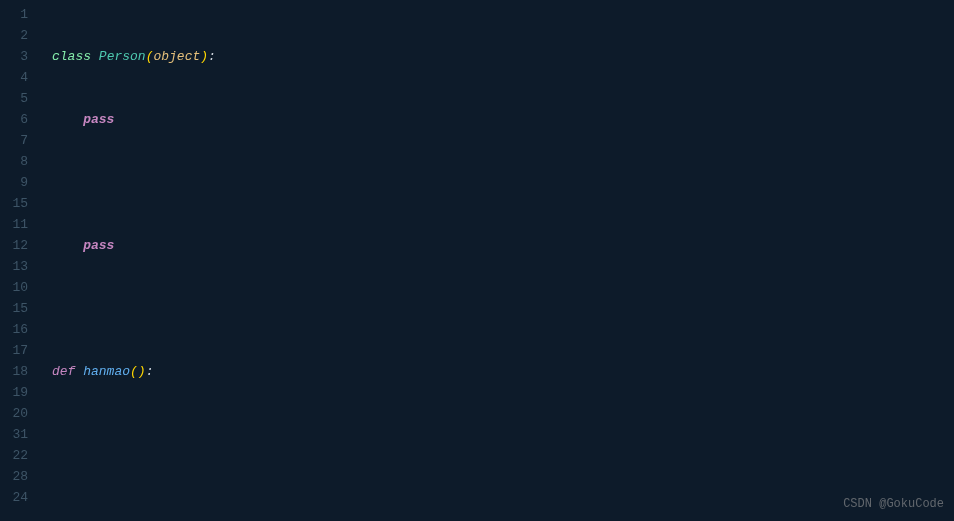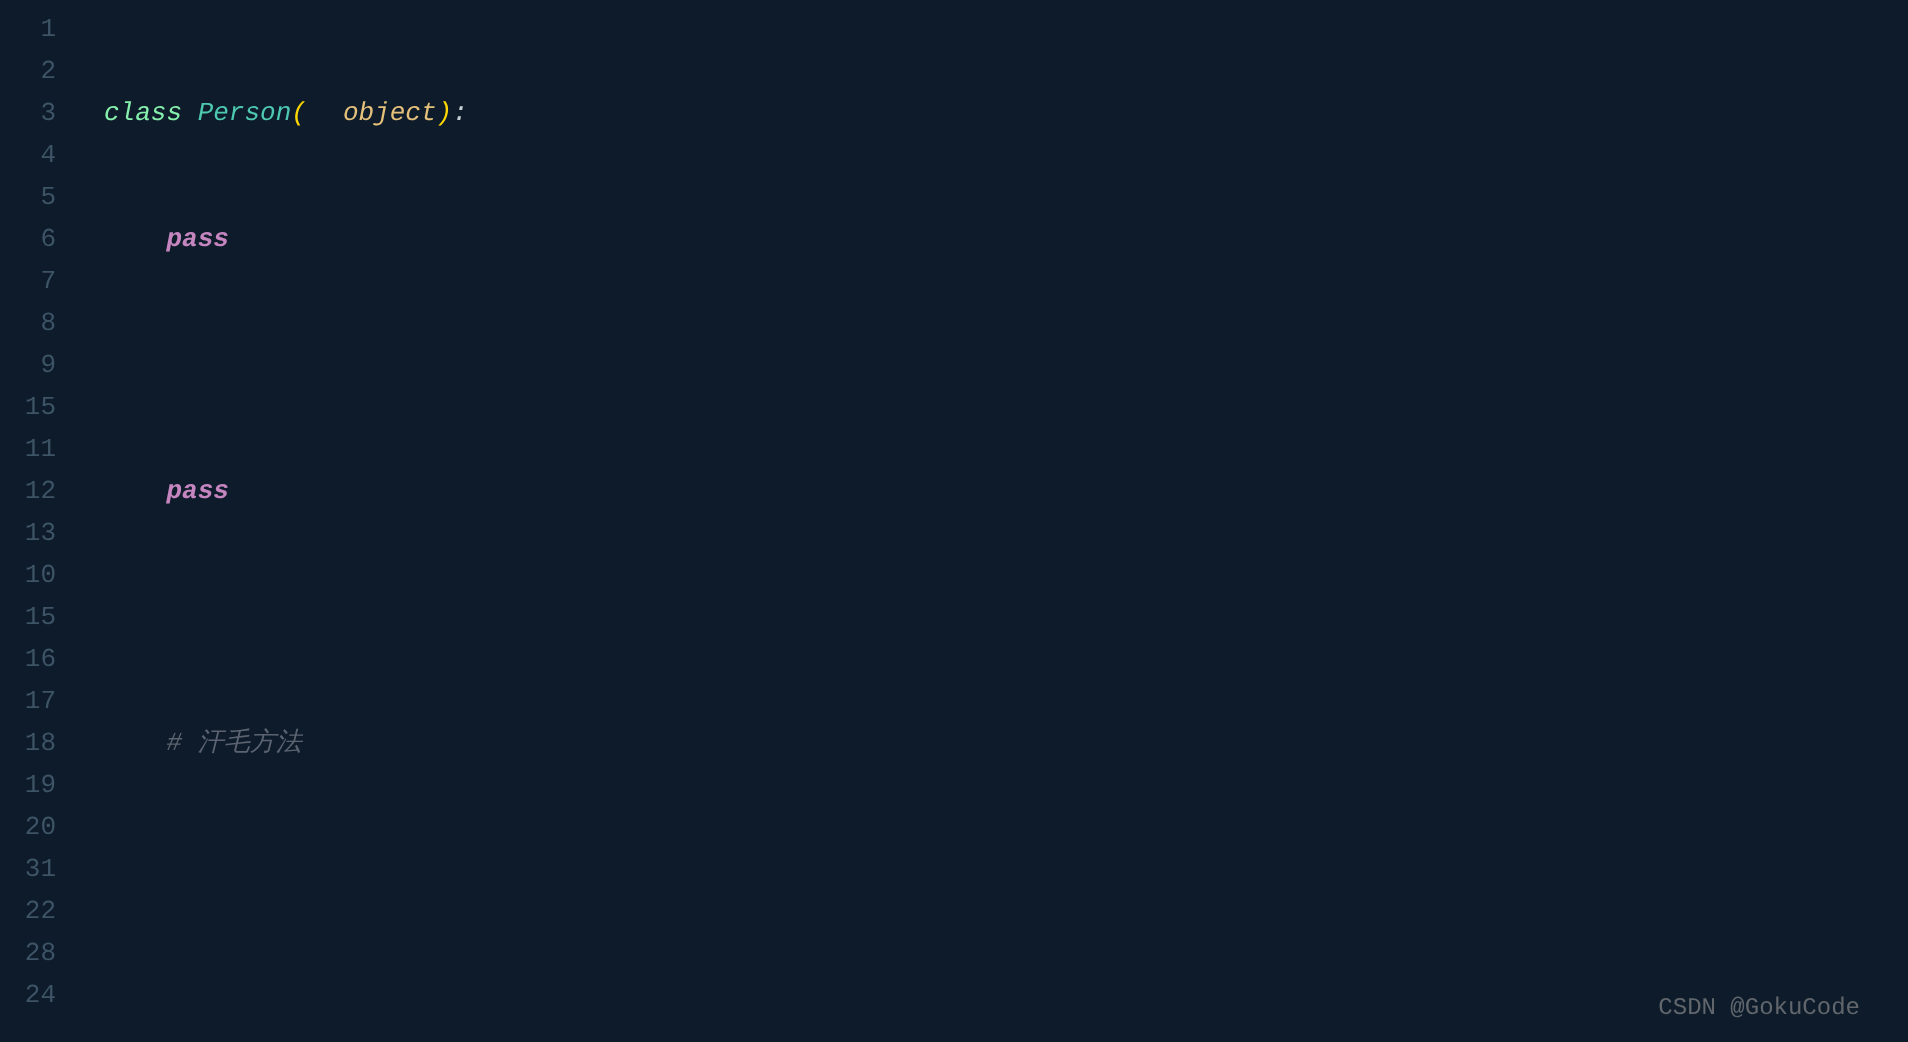--- a/index.html
+++ b/index.html
@@ -34,28 +34,28 @@
   padding-top: 4px;
   padding-left: 14px;
   white-space: pre;
 }
 .line { height: 21px; }
 .kw-class { color: #86efac; }
 .kw-def { color: #c586c0; }
 .kw-pass { color: #c586c0; font-weight: bold; }
 .cls-name { color: #4ec9b0; text-align: center; }
 .fn-name { color: #61afef; }
-.builtin { color: #e5c07b; margin-left: 18px; }
+.builtin { color: #e5c07b; }
 .paren { color: #ffd700; }
 .colon { color: #c9d1d9; }
 .comment { color: #5c6370; }
 .watermark {
   position: absolute;
   bottom: 6px;
-  right: 24px;
+  right: 10px;
   color: #999;
   font-style: normal;
   font-size: 12px;
   opacity: 0.6;
 }
 </style>
 </head>
 <body>
 
 <div class="editor">
@@ -85,21 +85,21 @@
     <div>28</div>
     <div>24</div>
   </div>
 
   <div class="code">
     <div class="line"><span class="kw-class">class</span> <span class="cls-name">Person</span><span class="paren">(</span><span class="builtin">object</span><span class="paren">)</span><span class="colon">:</span></div>
     <div class="line">    <span class="kw-pass">pass</span></div>
     <div class="line"></div>
     <div class="line">    <span class="kw-pass">pass</span></div>
     <div class="line"></div>
-    <div class="line">    <span class="comment"># 汗毛方法</span></div>
+    <div class="line"><span class="kw-def">def</span> <span class="fn-name">hanmao</span><span class="paren">()</span><span class="colon">:</span></div>
     
     
     
     
     
     
     
     
     
     

